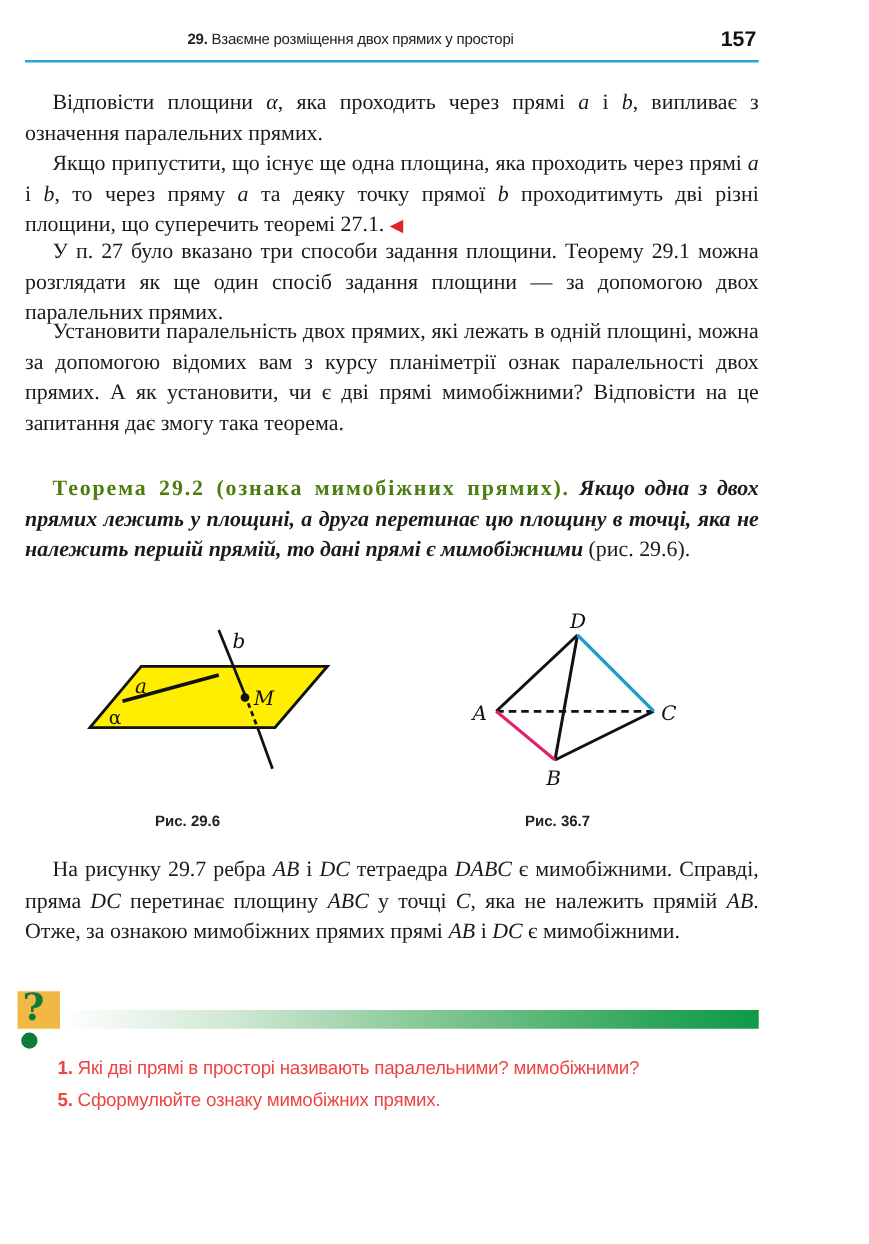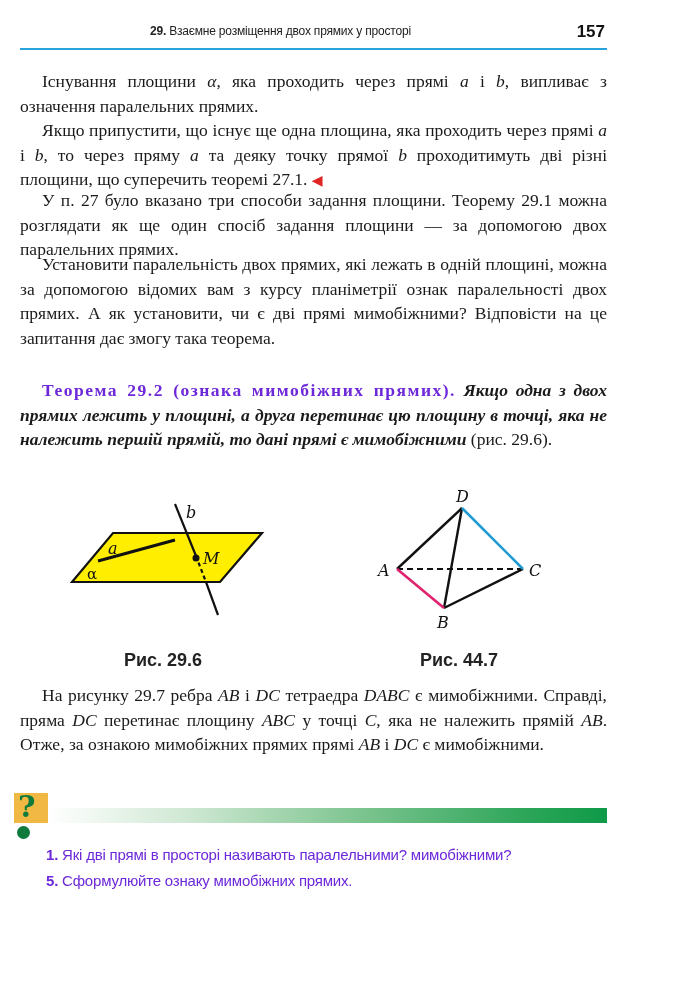--- a/index.html
+++ b/index.html
@@ -8,44 +8,44 @@
   #header { position:absolute; left:20px; top:18px; width:587px; height:30px; border-bottom:2px solid #29a3d9; }
   #header-title { position:absolute; left:130px; top:6px; font-family:"Liberation Sans", sans-serif; font-size:12px; color:#222; letter-spacing:-0.2px; }
   #header-title b { font-weight:bold; }
   #page-number { position:absolute; right:2px; top:4px; font-family:"Liberation Sans", sans-serif; font-weight:bold; font-size:17px; color:#111; }
 
   .para { position:absolute; left:20px; width:587px; font-family:"Liberation Serif", serif; font-size:17.5px; line-height:24.5px; text-align:justify; color:#1a1a1a; }
   .para .indent { display:inline-block; width:22px; }
   .it { font-style:italic; }
   .end-mark { color:#e02424; font-size:14px; }
 
-  .theorem-title { color:#6d28d9; font-weight:bold; letter-spacing:1.5px; }
+  .theorem-title { color:#4d7c0f; font-weight:bold; letter-spacing:1.5px; }
   .theorem-body { font-weight:bold; font-style:italic; }
 
   .fig { position:absolute; }
-  .fig-caption { position:absolute; font-family:"Liberation Sans", sans-serif; font-weight:bold; font-size:18px; color:#222; }
+  .fig-caption { position:absolute; font-family:"Liberation Sans", sans-serif; font-weight:bold; font-size:12px; color:#222; }
 
   #questions-mark { position:absolute; left:14px; top:793px; width:34px; height:30px; background:#f2b844; }
   #questions-mark-glyph { position:absolute; left:4px; top:-2px; font-family:"DejaVu Serif", serif; font-weight:bold; font-size:30px; color:#0e7a3c; line-height:32px; }
   #questions-dot { position:absolute; left:17px; top:826px; width:13px; height:13px; border-radius:50%; background:#0e7a3c; }
   #questions-bar { position:absolute; left:48px; top:808px; width:559px; height:15px; background:linear-gradient(to right, rgba(255,255,255,1) 0%, #cfe8d3 25%, #7fc591 55%, #2ea65a 85%, #0e9a48 100%); }
 
-  #questions-list { position:absolute; left:46px; top:842px; margin:0; padding:0; list-style:none; font-family:"Liberation Sans", sans-serif; font-size:15px; color:#6d28d9; }
+  #questions-list { position:absolute; left:46px; top:842px; margin:0; padding:0; list-style:none; font-family:"Liberation Sans", sans-serif; font-size:15px; color:#ef4444; }
   #questions-list li { height:26px; line-height:26px; letter-spacing:-0.2px; }
   #questions-list .num { font-weight:bold; }
 </style>
 </head>
 <body>
 
 <div id="header">
   <div id="header-title"><b>29.</b> <span>Взаємне розміщення двох прямих у просторі</span></div>
   <div id="page-number">157</div>
 </div>
 
-<div class="para" style="top:69px;"><span class="indent"></span><span>Існування площини </span><span class="it">α</span><span>, яка проходить через прямі </span><span class="it">a</span><span> і </span><span class="it">b</span><span>, випливає з означення паралельних прямих.</span></div>
+<div class="para" style="top:69px;"><span class="indent"></span><span>Відповісти площини </span><span class="it">α</span><span>, яка проходить через прямі </span><span class="it">a</span><span> і </span><span class="it">b</span><span>, випливає з означення паралельних прямих.</span></div>
 
 <div class="para" style="top:118px;"><span class="indent"></span><span>Якщо припустити, що існує ще одна площина, яка проходить через прямі </span><span class="it">a</span><span> і </span><span class="it">b</span><span>, то через пряму </span><span class="it">a</span><span> та деяку точку прямої </span><span class="it">b</span><span> проходитимуть дві різні площини, що суперечить теоремі 27.1.</span> <span class="end-mark">◀</span></div>
 
 <div class="para" style="top:188px;"><span class="indent"></span><span>У п. 27 було вказано три способи задання площини. Теорему 29.1 можна розглядати як ще один спосіб задання площини — за допомогою двох паралельних прямих.</span></div>
 
 <div class="para" style="top:252px;"><span class="indent"></span><span>Установити паралельність двох прямих, які лежать в одній площині, можна за допомогою відомих вам з курсу планіметрії ознак паралельності двох прямих. А як установити, чи є дві прямі мимобіжними? Відповісти на це запитання дає змогу така теорема.</span></div>
 
 <div class="para" style="top:378px;"><span class="indent"></span><span class="theorem-title">Теорема 29.2 (ознака мимобіжних прямих).</span> <span class="theorem-body">Якщо одна з двох прямих лежить у площині, а друга перетинає цю площину в точці, яка не належить першій прямій, то дані прямі є мимобіжними</span><span> (рис. 29.6).</span></div>
 
 <svg class="fig" style="left:50px; top:490px;" width="240" height="140" viewBox="0 0 240 140">
@@ -67,21 +67,21 @@
   <line x1="37" y1="89" x2="102" y2="28" stroke="#111" stroke-width="2.4"></line>
   <line x1="102" y1="28" x2="84" y2="128" stroke="#111" stroke-width="2.4"></line>
   <line x1="84" y1="128" x2="163" y2="89" stroke="#111" stroke-width="2.4"></line>
   <line x1="37" y1="89" x2="84" y2="128" stroke="#e0226e" stroke-width="2.6"></line>
   <line x1="102" y1="28" x2="163" y2="89" stroke="#1e9bd2" stroke-width="2.6"></line>
   <text x="96" y="22" font-family="DejaVu Serif, serif" font-style="italic" font-size="16" fill="#111">D</text>
   <text x="18" y="96" font-family="DejaVu Serif, serif" font-style="italic" font-size="16" fill="#111">A</text>
   <text x="169" y="96" font-family="DejaVu Serif, serif" font-style="italic" font-size="16" fill="#111">C</text>
   <text x="77" y="148" font-family="DejaVu Serif, serif" font-style="italic" font-size="16" fill="#111">B</text>
 </svg>
-<div class="fig-caption" style="left:420px; top:650px;">Рис. 44.7</div>
+<div class="fig-caption" style="left:420px; top:650px;">Рис. 36.7</div>
 
 <div class="para" style="top:683px;"><span class="indent"></span><span>На рисунку 29.7 ребра </span><span class="it">AB</span><span> і </span><span class="it">DC</span><span> тетраедра </span><span class="it">DABC</span><span> є мимобіжними. Справді, пряма </span><span class="it">DC</span><span> перетинає площину </span><span class="it">ABC</span><span> у точці </span><span class="it">C</span><span>, яка не належить прямій </span><span class="it">AB</span><span>. Отже, за ознакою мимобіжних прямих прямі </span><span class="it">AB</span><span> і </span><span class="it">DC</span><span> є мимобіжними.</span></div>
 
 <div id="questions-mark">
   <span id="questions-mark-glyph">?</span>
 </div>
 <div id="questions-dot"></div>
 <div id="questions-bar"></div>
 
 <ul id="questions-list">

